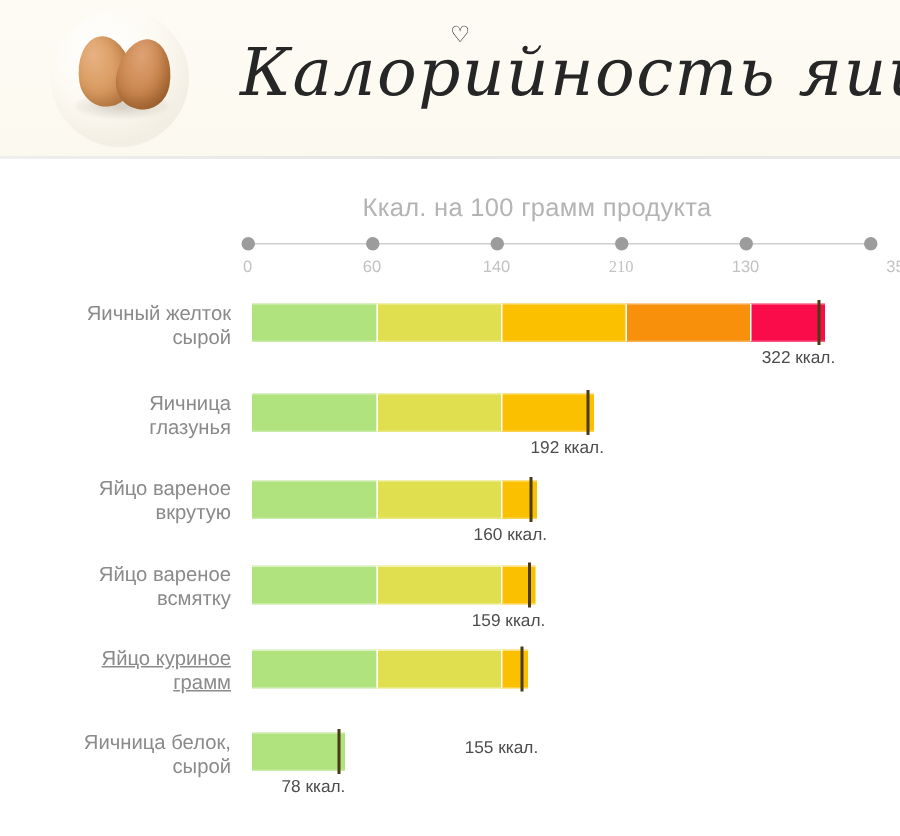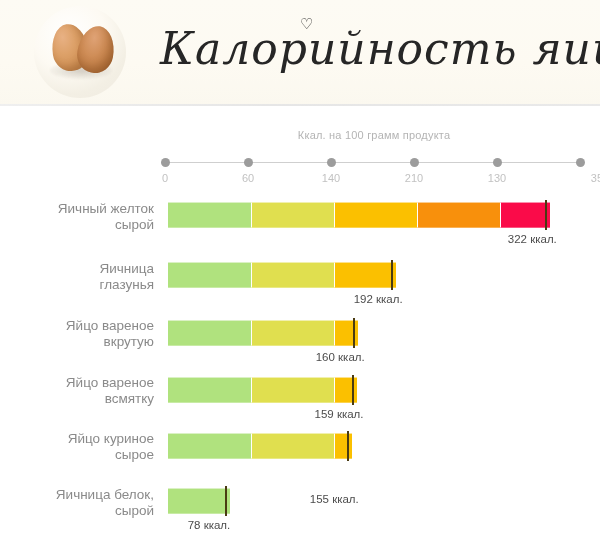--- a/index.html
+++ b/index.html
@@ -104,26 +104,26 @@
     left: 300px;
     top: 16px;
     font-size: 15px;
     color: #2b2b2b;
     line-height: 1;
   }
 
   
   .axis-caption {
     position: absolute;
-    left: 168px;
+    left: 152px;
     top: 129px;
     width: 412px;
     text-align: center;
     color: #b4b4b4;
-    font-size: 11px;
+    font-size: 17px;
     letter-spacing: 0.2px;
   }
   .axis-line {
     position: absolute;
     left: 165px;
     top: 162px;
     width: 415px;
     height: 1px;
     background: #cfcfcf;
   }
@@ -215,21 +215,21 @@
 <div class="axis-caption">Ккал. на 100 грамм продукта</div>
 <div class="axis-line"></div>
 <div id="axis-ticks">
     <div class="axis-tick-dot" style="left: 165px;"></div>
     <div class="axis-tick-label" style="left: 165px;">0</div>
     <div class="axis-tick-dot" style="left: 248px;"></div>
     <div class="axis-tick-label" style="left: 248px;">60</div>
     <div class="axis-tick-dot" style="left: 331px;"></div>
     <div class="axis-tick-label" style="left: 331px;">140</div>
     <div class="axis-tick-dot" style="left: 414px;"></div>
-    <div class="axis-tick-label" style="left: 414px;">210</div>
+    <div class="axis-tick-label" style="left: 414px; font-family: Liberation Serif, serif;">210</div>
     <div class="axis-tick-dot" style="left: 497px;"></div>
     <div class="axis-tick-label" style="left: 497px;">130</div>
     <div class="axis-tick-dot" style="left: 580px;"></div>
     <div class="axis-tick-label" style="left: 580px; margin-left: 20px;">350</div>
   </div>
 
 <div class="rows" id="rows">
     <div class="row" style="top: 0px;">
       <div class="row-label" style="top: 201px;">
         <span class="lbl-line">Яичный желток</span>
@@ -278,23 +278,23 @@
       </div>
       <div class="bar" style="left: 168px; top: 377px; width: 185.529px;">
         <div class="seg" style="background: rgb(176, 226, 126); width: 83px; flex: 0 0 auto;"></div>
         <div class="seg" style="background: rgb(224, 223, 79); width: 83px; flex: 0 0 auto;"></div>
         <div class="seg" style="background: rgb(251, 192, 0); width: 22.5286px; flex: 0 0 auto;"></div>
       </div>
       <div class="bar-endcap" style="left: 351.529px; top: 375px; background: rgb(74, 59, 18);"></div>
       <div class="bar-value" style="top: 408px; left: 314.529px;">159 ккал.</div>
     </div>
     <div class="row" style="top: 0px;">
-      <div class="row-label" style="top: 431px;">
+      <div class="row-label" style="top: 431px; text-decoration: underline;">
         <span class="lbl-line">Яйцо куриное</span>
-        <span class="lbl-line">сырое</span>
+        <span class="lbl-line">грамм</span>
       </div>
       <div class="bar" style="left: 168px; top: 433px; width: 180.786px;">
         <div class="seg" style="background: rgb(176, 226, 126); width: 83px; flex: 0 0 auto;"></div>
         <div class="seg" style="background: rgb(224, 223, 79); width: 83px; flex: 0 0 auto;"></div>
         <div class="seg" style="background: rgb(251, 192, 0); width: 17.7857px; flex: 0 0 auto;"></div>
       </div>
       <div class="bar-endcap" style="left: 346.786px; top: 431px; background: rgb(74, 59, 18);"></div>
       <div class="bar-value" style="top: 464px; left: 309.786px; margin-top: 29px;">155 ккал.</div>
     </div>
     <div class="row" style="top: 0px;">

